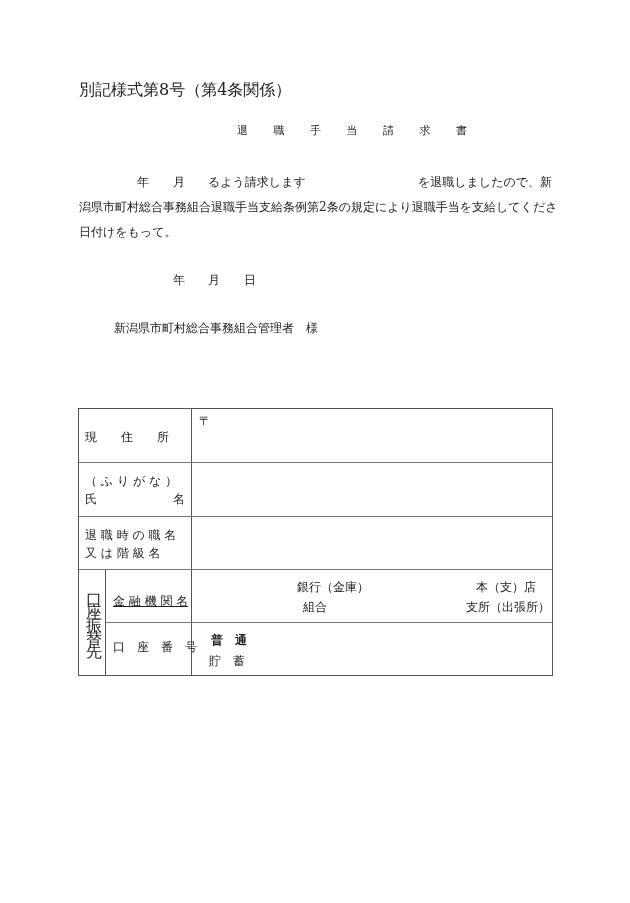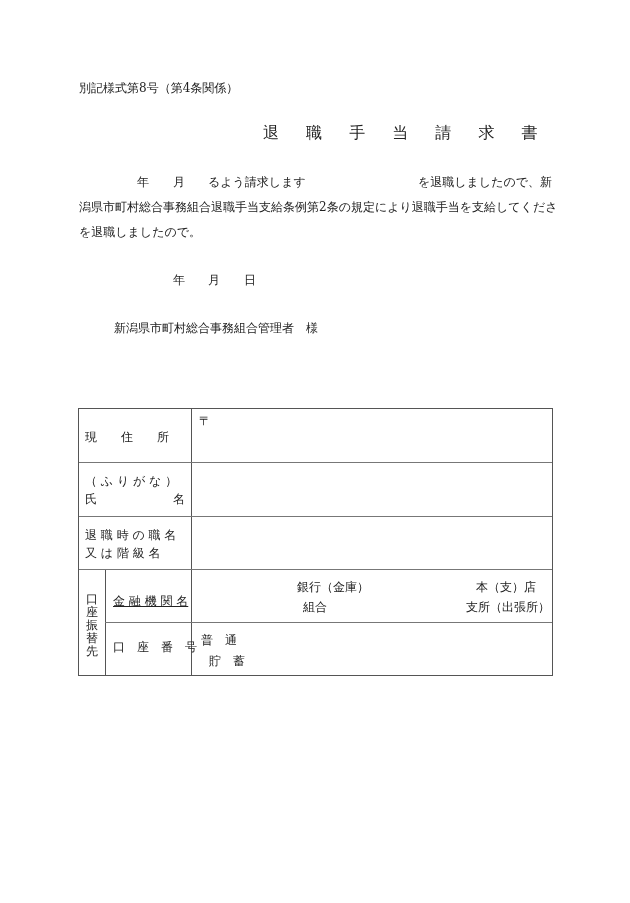--- a/index.html
+++ b/index.html
@@ -2,22 +2,22 @@
 <html><head>
 <meta charset="utf-8">
 <style>
   html, body { margin: 0; padding: 0; background: #ffffff; }
   body {
     width: 630px; height: 903px; position: relative; overflow: hidden;
     font-family: "DejaVu Serif", "Liberation Serif", serif;
     color: #222; font-size: 12px;
   }
   .abs { position: absolute; white-space: nowrap; }
-  .form-id { left: 79px; top: 80px; font-size: 12px; }
-  .title { left: 237px; top: 123px; font-size: 16px; letter-spacing: 11px; margin-left: 26px; }
+  .form-id { left: 79px; top: 80px; font-size: 16px; }
+  .title { left: 237px; top: 123px; font-size: 11px; letter-spacing: 11px; }
   .p-line { left: 79px; font-size: 12px; }
   .table {
     position: absolute; left: 78px; top: 408px; width: 475px; height: 268px;
     border: 1px solid #555; box-sizing: border-box;
   }
   .hline { position: absolute; height: 1px; background: #777; }
   .vline { position: absolute; width: 1px; background: #555; }
   .cell-text { position: absolute; font-size: 12px; white-space: nowrap; }
   .spread { display: flex; justify-content: space-between; }
 </style>
@@ -25,21 +25,21 @@
 <body>
 
 <div class="abs form-id">別記様式第8号（第4条関係）</div>
 <div class="abs title">退 職 手 当 請 求 書</div>
 
 <div class="abs p-line" style="left:137px; top:174px;">年</div>
 <div class="abs p-line" style="left:173px; top:174px;">月</div>
 <div class="abs p-line" style="left:208px; top:174px;">るよう請求します</div>
 <div class="abs p-line" style="left:418px; top:174px;">を退職しましたので、新</div>
 <div class="abs p-line" style="top:199px;">潟県市町村総合事務組合退職手当支給条例第2条の規定により退職手当を支給してくださ</div>
-<div class="abs p-line" style="top:224px;">を退職しましたので。</div>
+<div class="abs p-line" style="top:224px;">日付けをもって。</div>
 
 <div class="abs p-line" style="left:173px; top:272px;">年</div>
 <div class="abs p-line" style="left:208px; top:272px;">月</div>
 <div class="abs p-line" style="left:244px; top:272px;">日</div>
 
 <div class="abs p-line" style="left:114px; top:320px;">新潟県市町村総合事務組合管理者　様</div>
 
 <div class="table">
   <div class="vline" style="left:112px; top:0; height:266px;"></div>
   <div class="vline" style="left:26px; top:161px; height:105px;"></div>
@@ -56,24 +56,24 @@
   <div class="cell-text spread" style="left:6px; top:82px; width:100px;">
     <span>氏</span>
     <span>名</span>
   </div>
   <div style="position:absolute; left:114px; top:55px; width:356px; height:50px;"></div>
 
   <div class="cell-text" style="left:6px; top:118px;">退 職 時 の 職 名</div>
   <div class="cell-text" style="left:6px; top:136px;">又 は 階 級 名</div>
   <div style="position:absolute; left:114px; top:109px; width:356px; height:50px;"></div>
 
-  <div class="cell-text" style="left:7px; top:184px; width:14px; white-space:normal; line-height:13px; font-size:12px;">口座振替先</div>
+  <div class="cell-text" style="left:7px; top:184px; width:14px; white-space:normal; line-height:13px; font-size:16px;">口座振替先</div>
 
   <div class="cell-text" style="left:34px; top:184px;text-decoration:underline;">金 融 機 関 名</div>
   <div class="cell-text" style="left:218px; top:170px;">銀行（金庫）</div>
   <div class="cell-text" style="left:397px; top:170px;">本（支）店</div>
   <div class="cell-text" style="left:224px; top:190px;">組合</div>
   <div class="cell-text" style="left:387px; top:190px;">支所（出張所）</div>
 
   <div class="cell-text" style="left:34px; top:230px;">口　座　番　号</div>
-  <div class="cell-text" style="left:122px; top:223px;">普　通</div>
+  <div class="cell-text" style="left:132px; top:223px;font-weight:bold;">普　通</div>
   <div class="cell-text" style="left:130px; top:244px;text-align:right;">貯　蓄</div>
 </div>
 
 </body></html>

